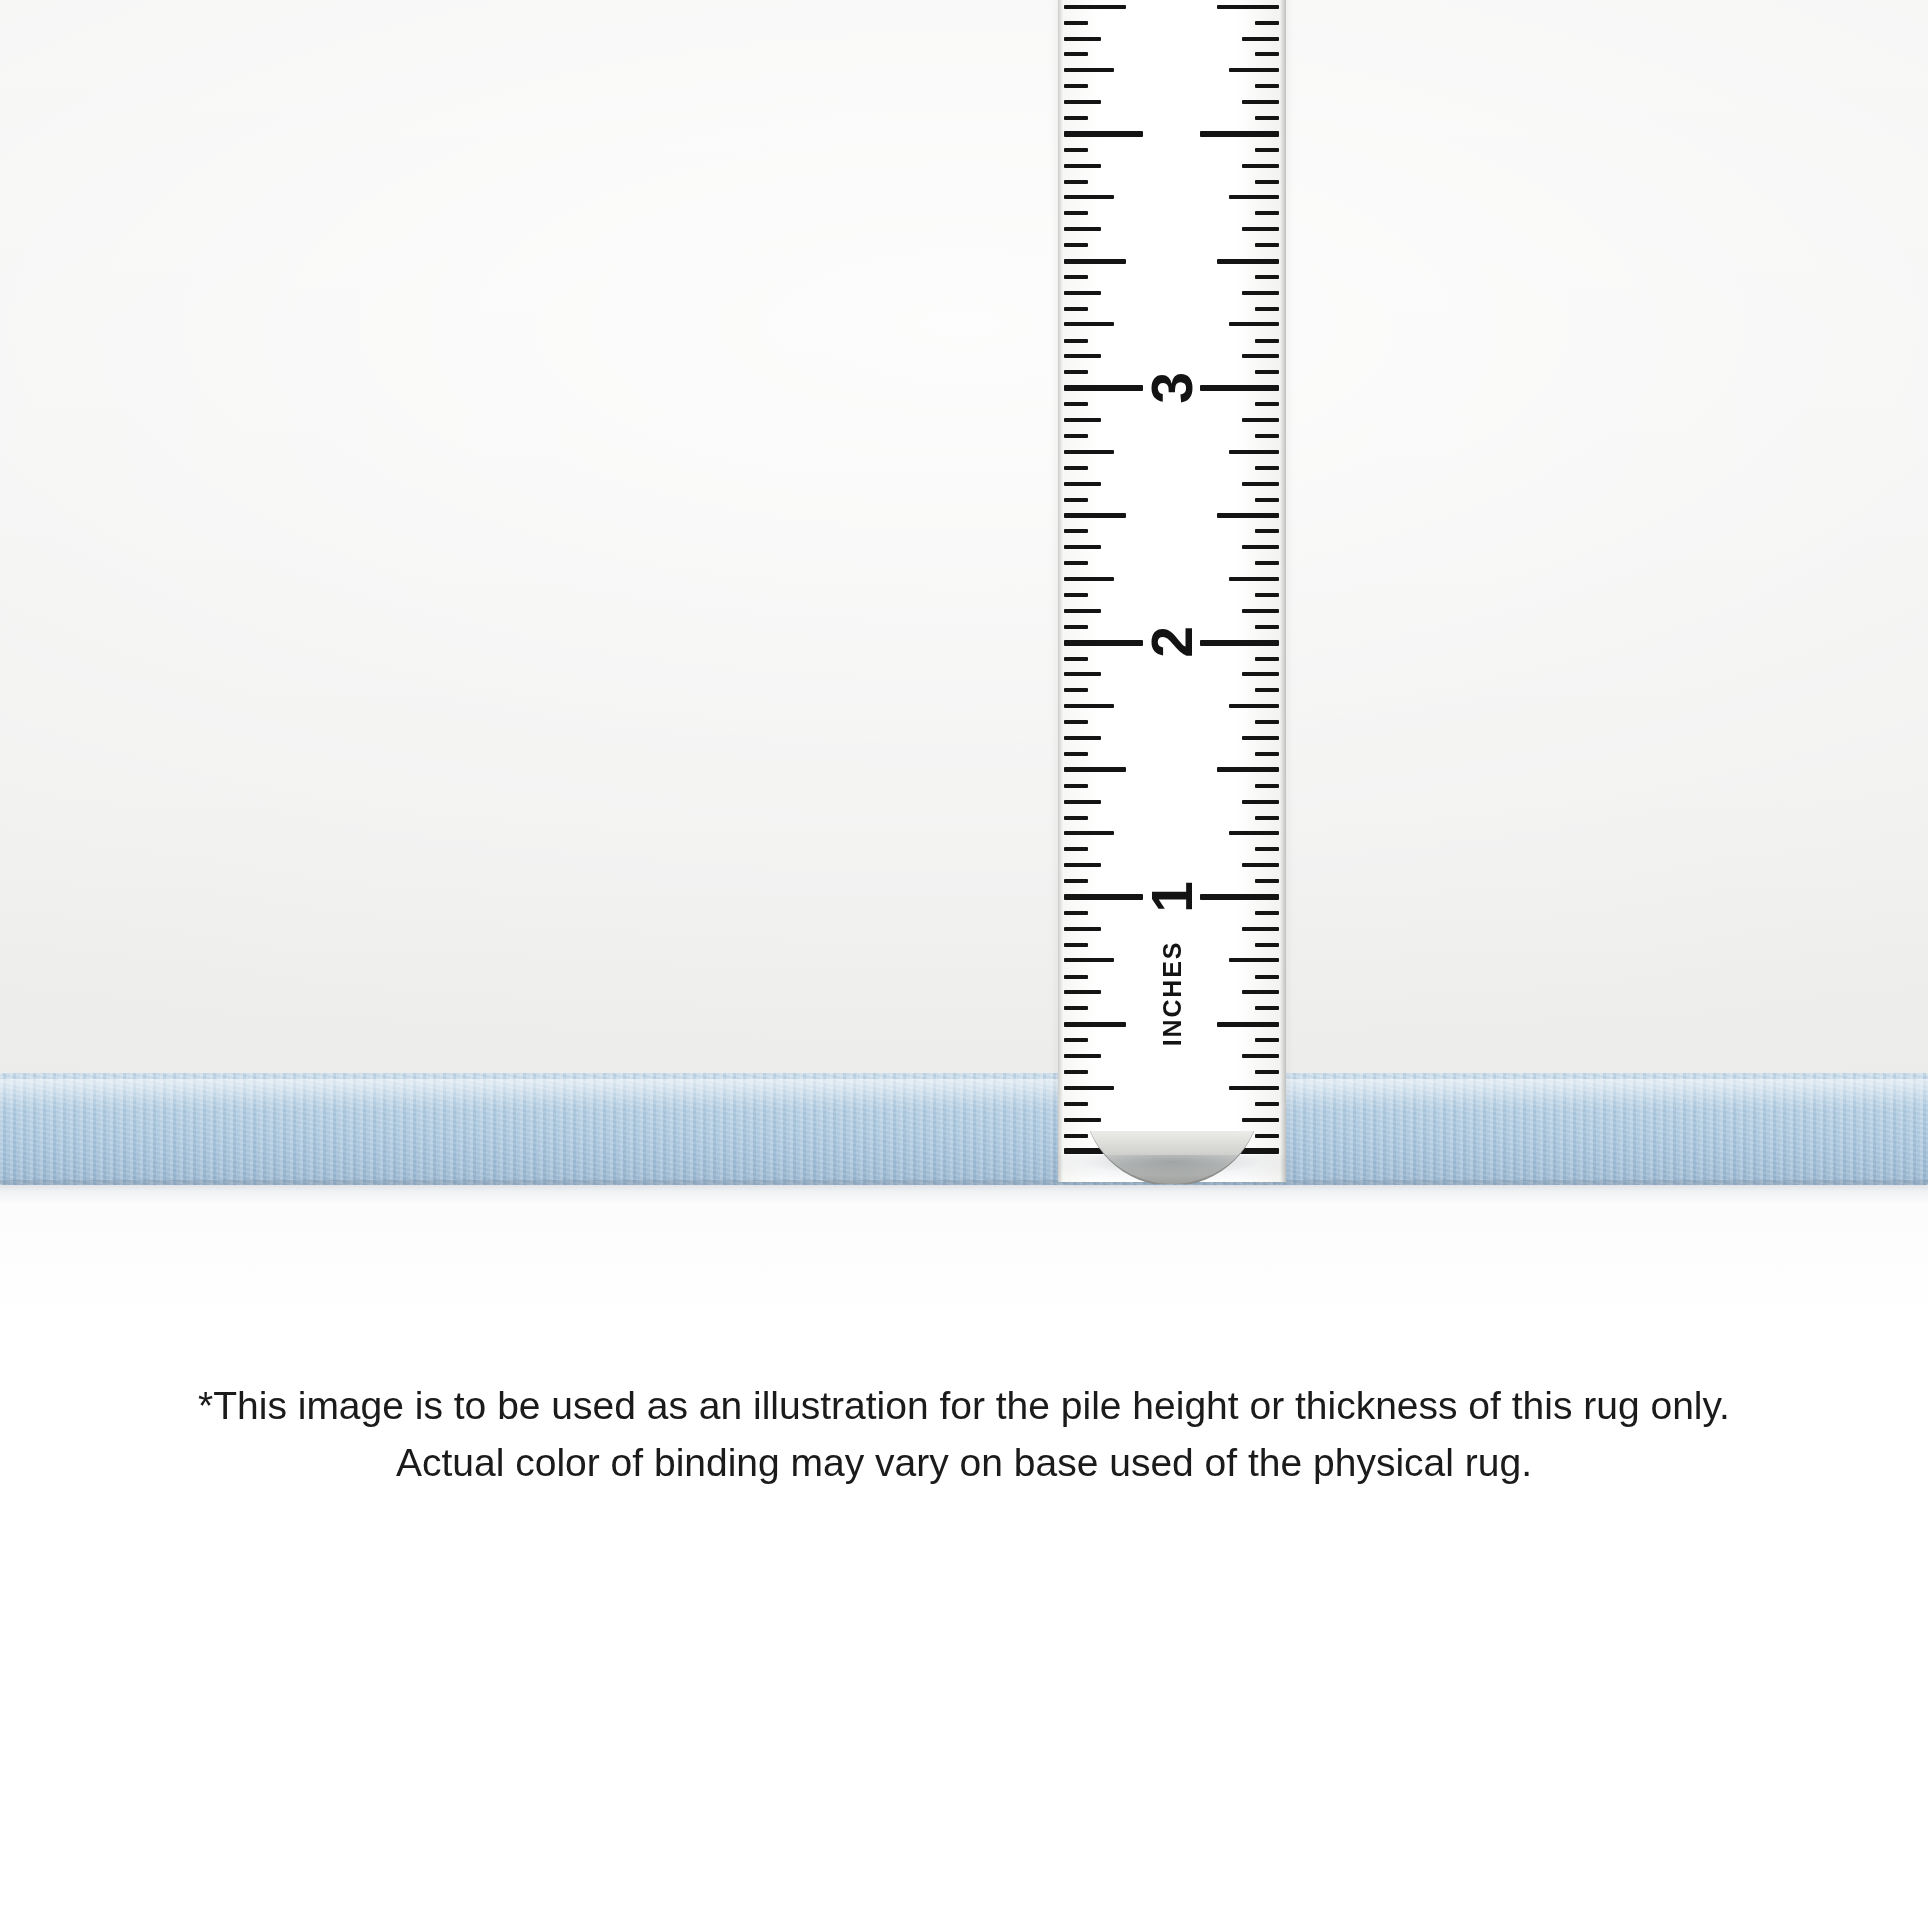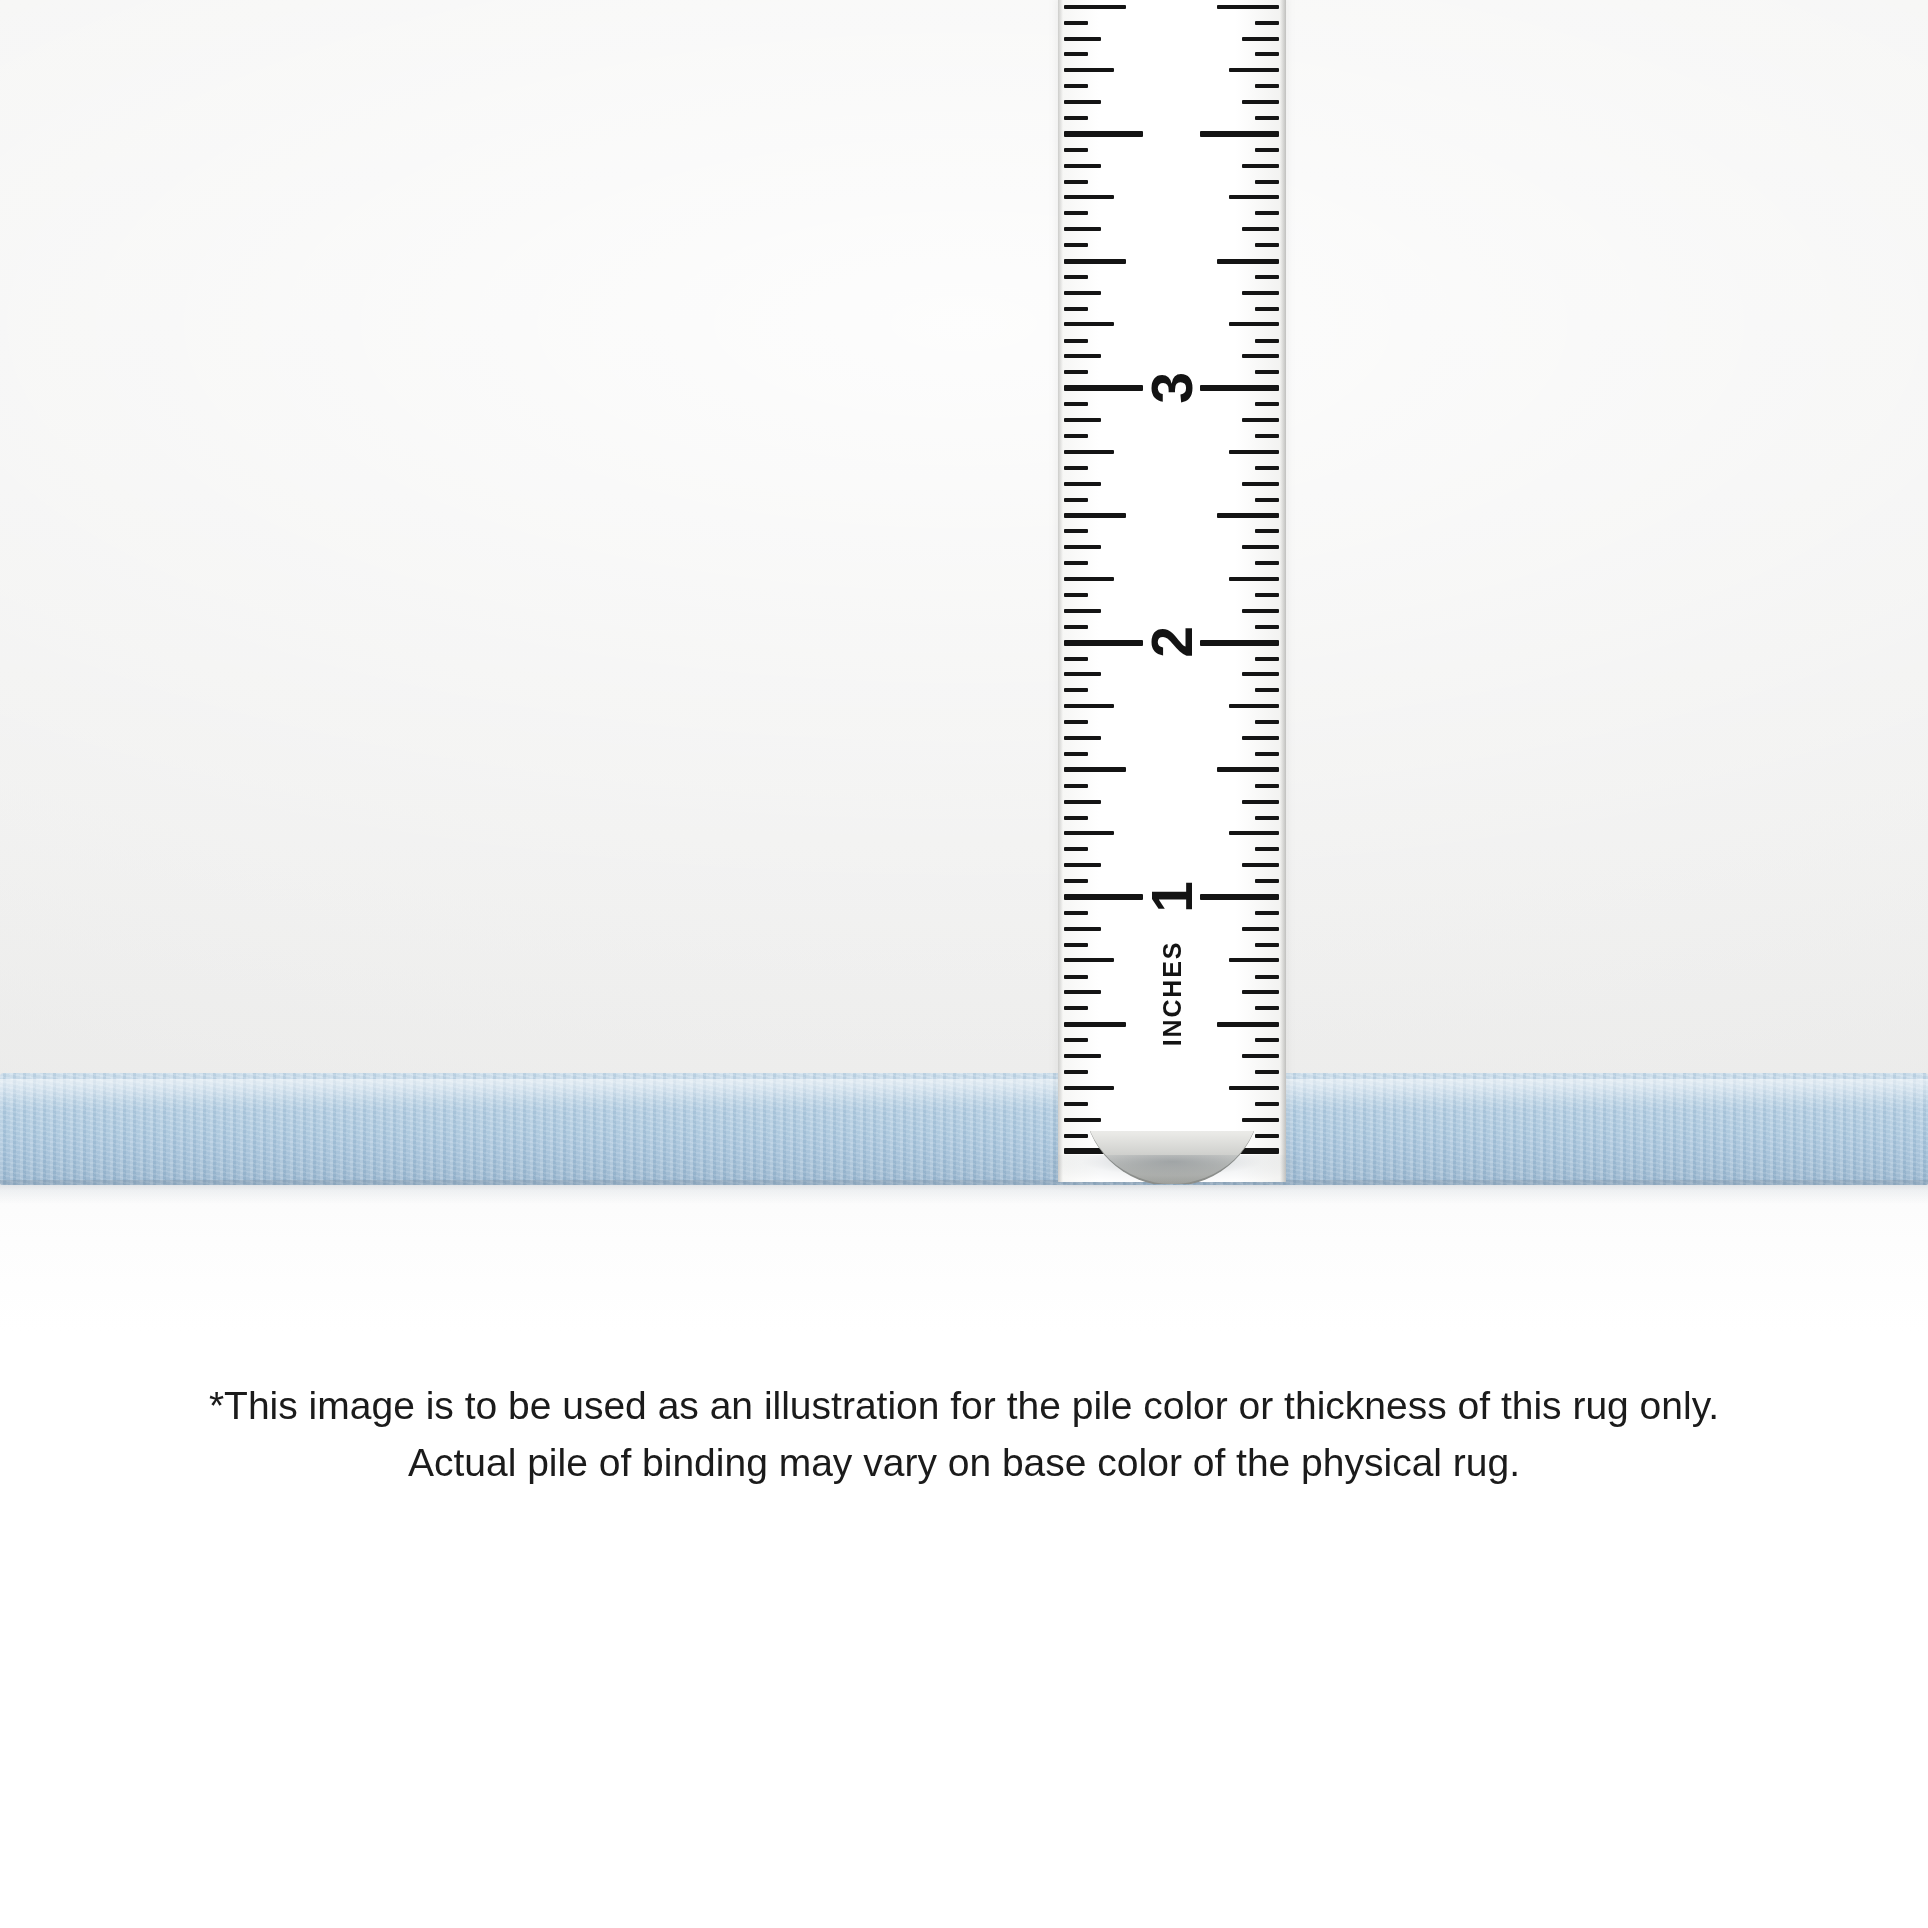--- a/index.html
+++ b/index.html
@@ -415,18 +415,18 @@
     <div class="ruler-tip">
       <div class="ruler-tip-shape">
         
       </div>
     </div>
     <div class="ruler-contact-shadow"></div>
 
   </div>
 
   <div class="caption">
-    <div>*This image is to be used as an illustration for the pile color or thickness of this rug only.</div>
-    <div>Actual pile of binding may vary on base color of the physical rug.</div>
+    <div>*This image is to be used as an illustration for the pile height or thickness of this rug only.</div>
+    <div>Actual color of binding may vary on base used of the physical rug.</div>
   </div>
 
 </div>
 
 
 </body></html>

